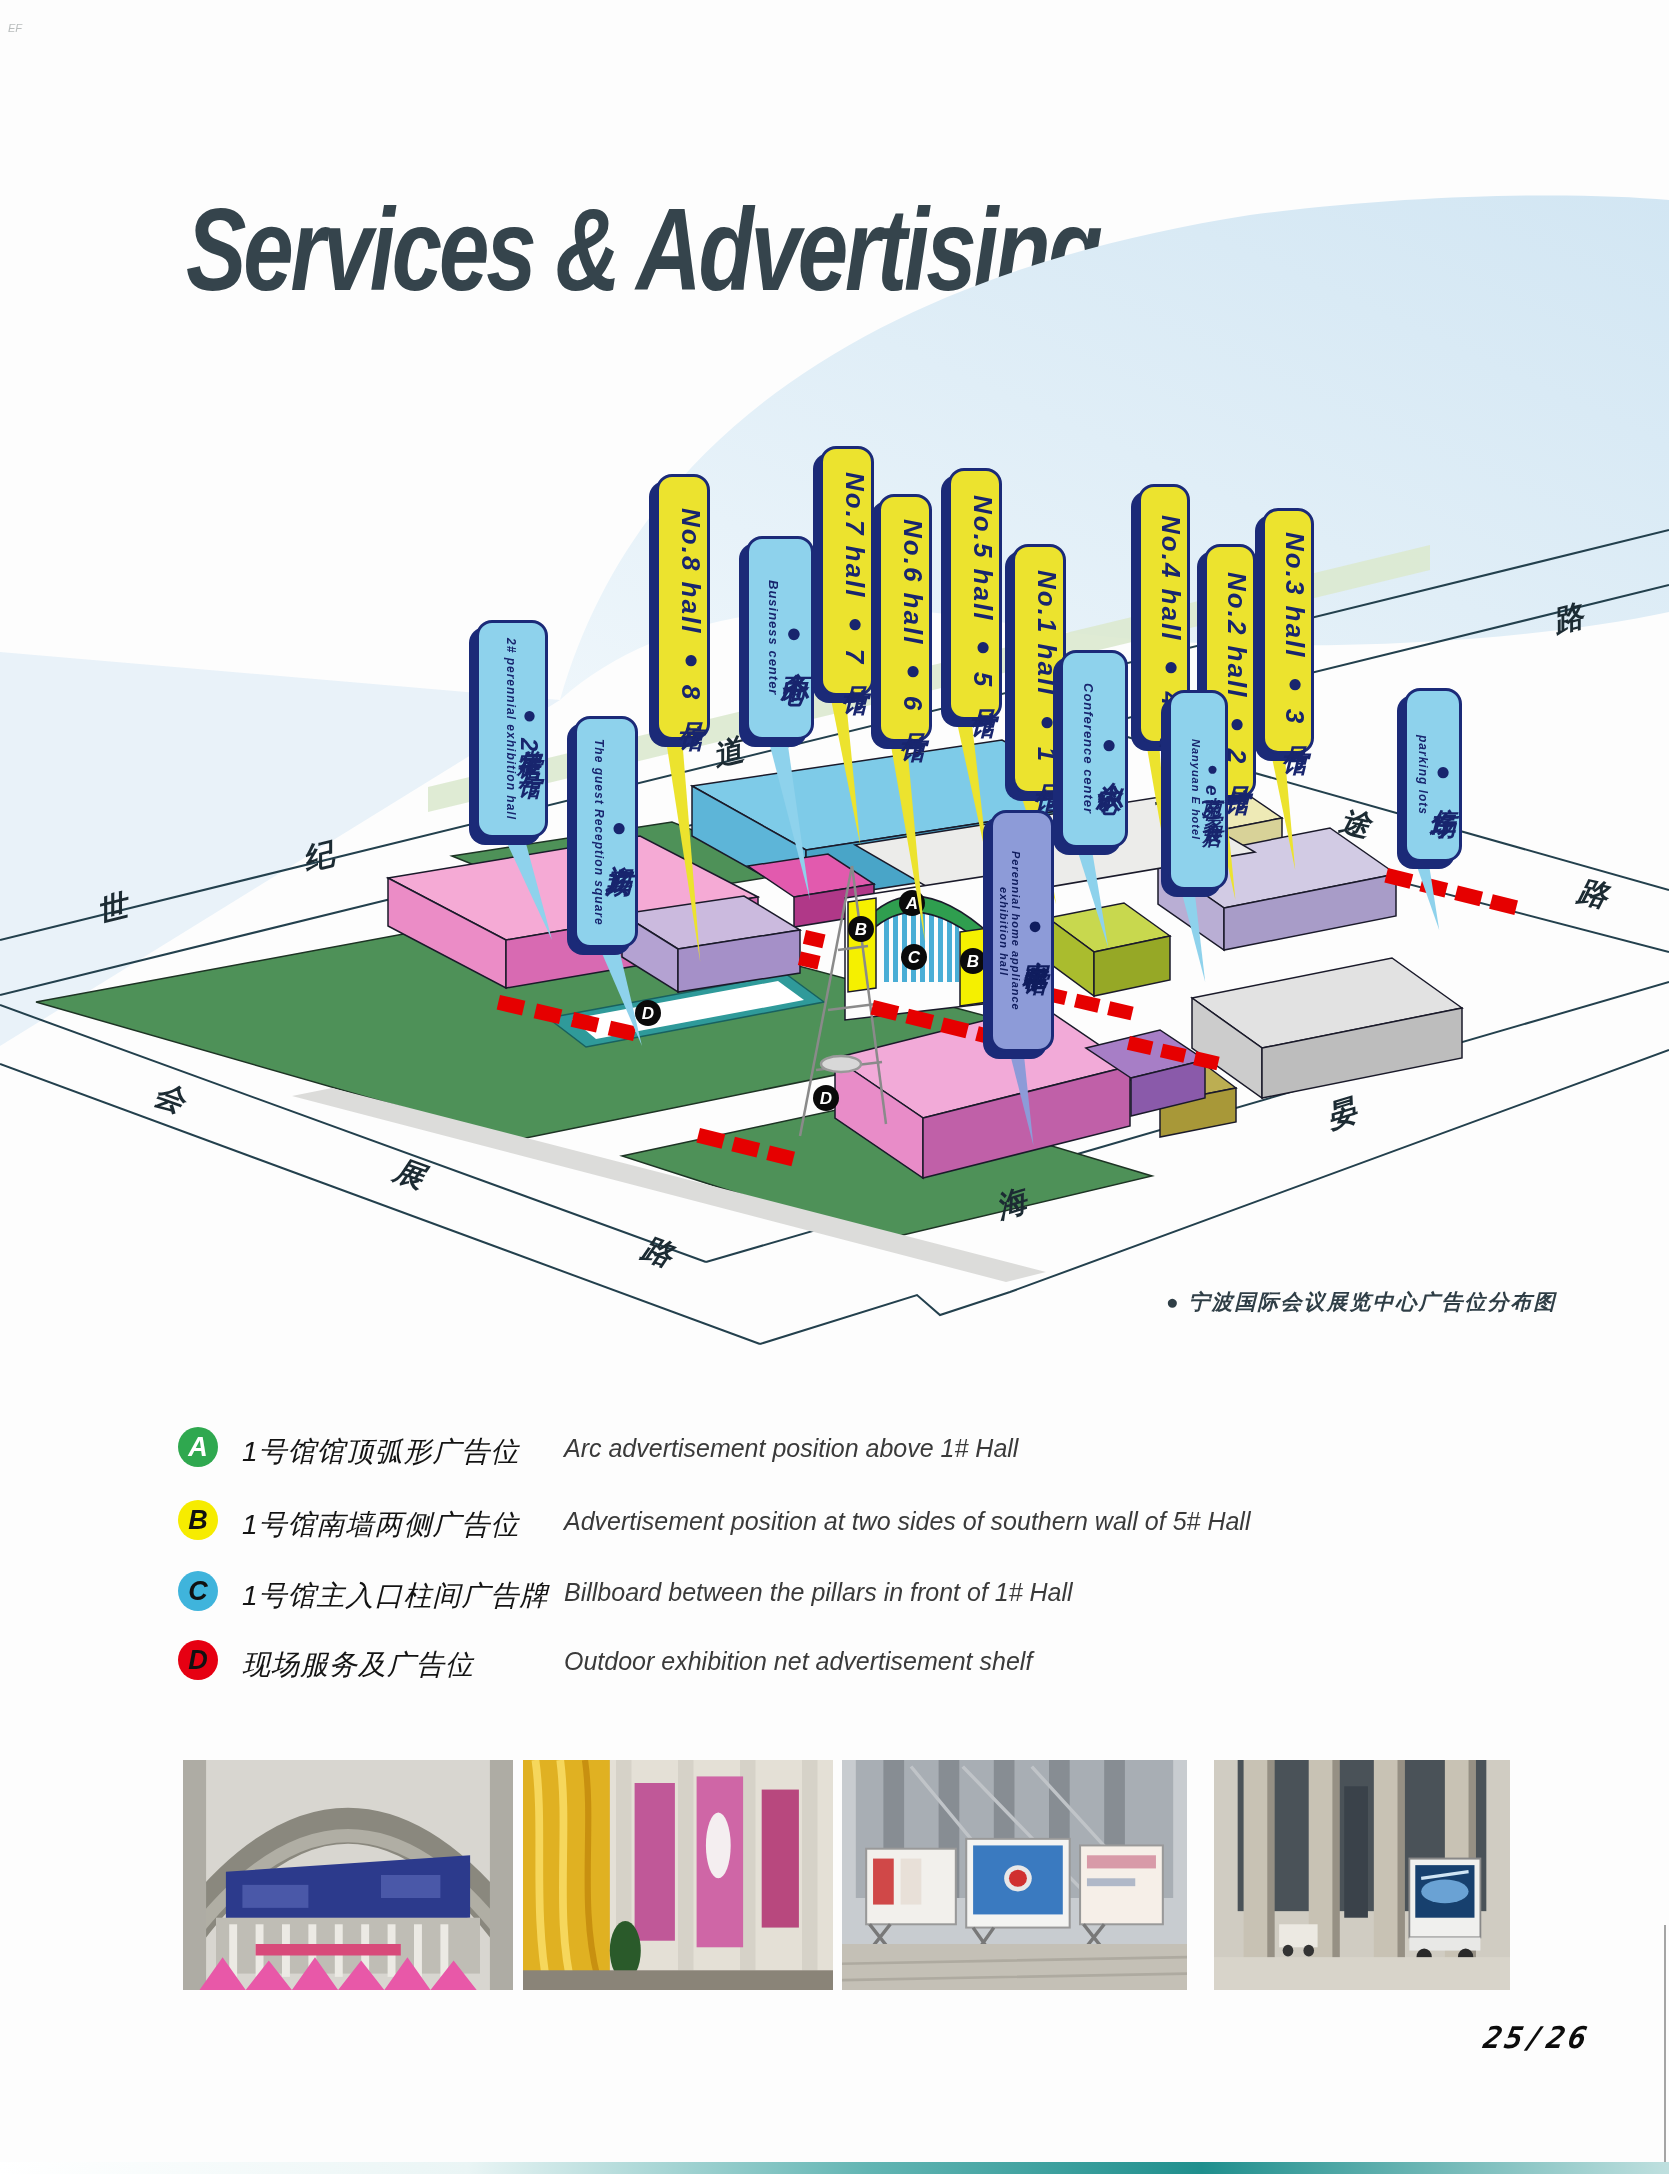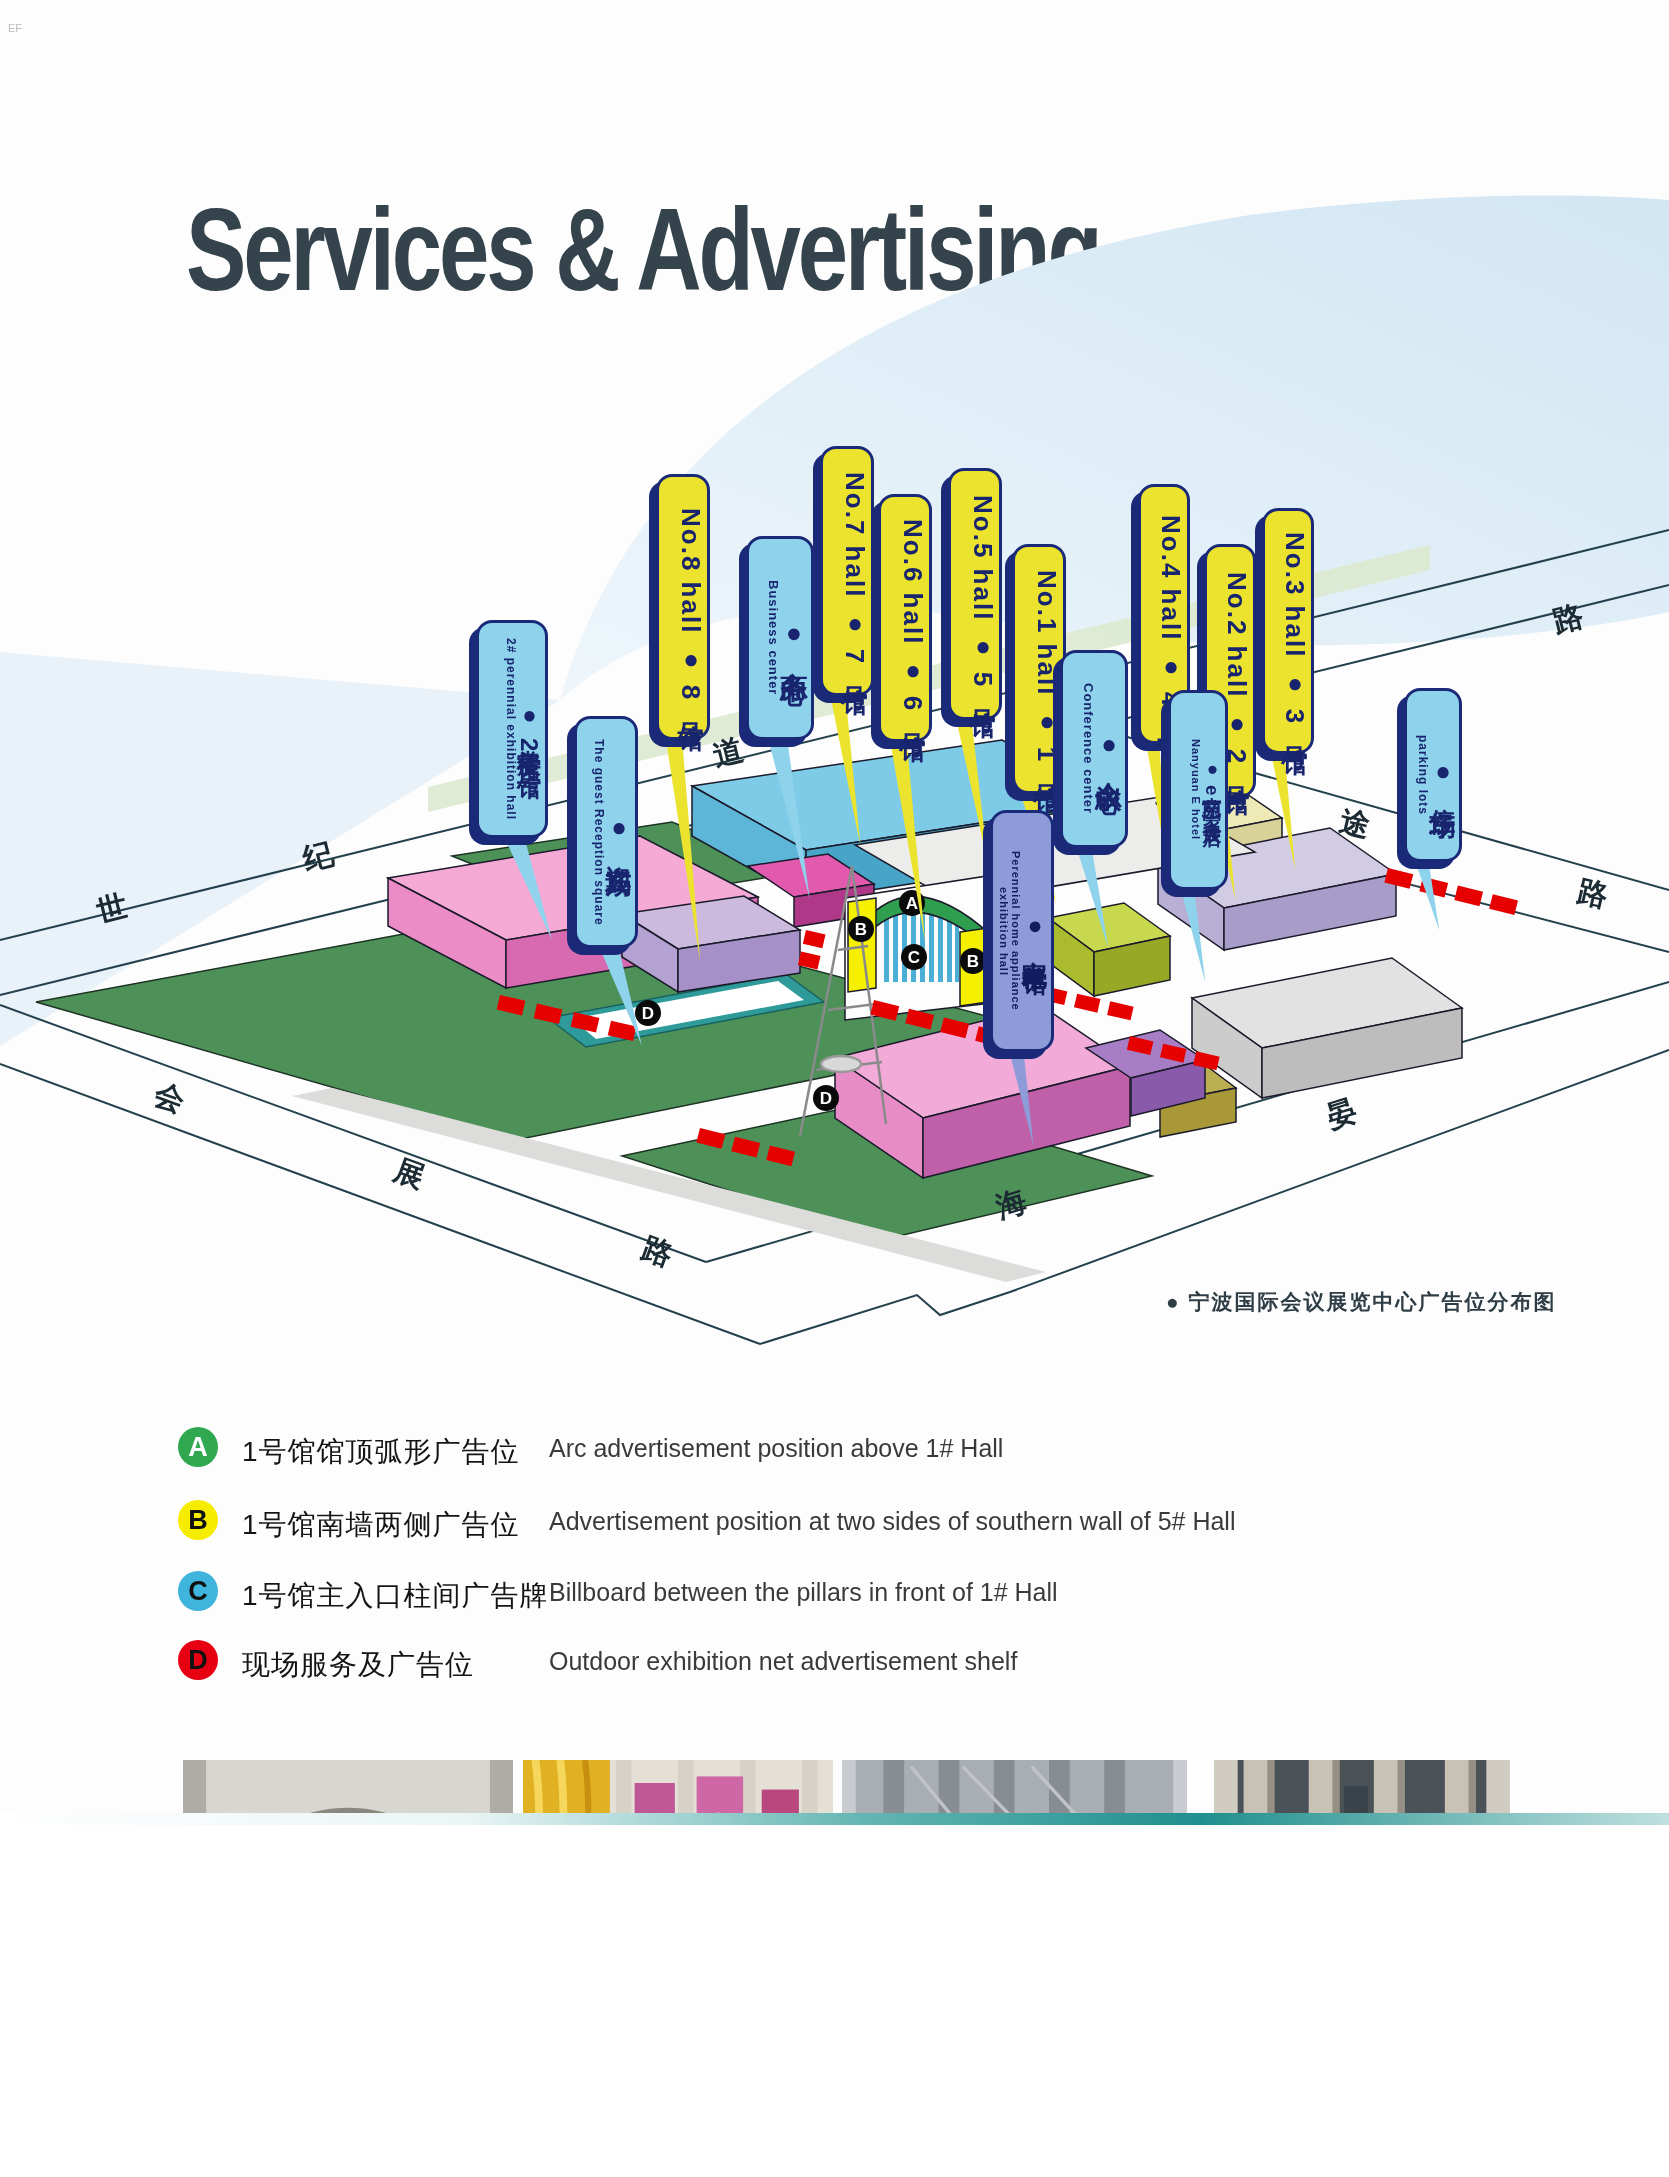--- a/index.html
+++ b/index.html
@@ -1,17 +1,17 @@
 <!DOCTYPE html>
 <html><head>
 <meta charset="utf-8">
 <style>
   html,body{margin:0;padding:0;background:#fff;}
-  #page{position:relative;width:1669px;height:1825px;background:#fdfdfd;overflow:hidden;
-        font-family:"Liberation Sans","DejaVu Sans",sans-serif;}
+  #page{position:relative;width:1669px;height:2174px;background:#fdfdfd;overflow:hidden;
+        font-family:"Liberation Sans","DejaVu Sans",sans-serif;font-style:italic;}
   .abs{position:absolute;}
   
   #corner-mark{left:8px;top:22px;font-size:11px;color:#b9bdbd;}
   #title-en{left:186px;top:192px;font-size:116px;line-height:1;font-weight:bold;color:#35444c;
             letter-spacing:-4px;transform:scaleX(.78);transform-origin:left top;white-space:nowrap;}
   #title-cn{left:190px;top:320px;font-size:49px;font-weight:bold;color:#35444c;letter-spacing:7px;white-space:nowrap;}
   
   #map-svg{left:0;top:0;width:1669px;height:2177px;}
   .street-char{font-size:30px;font-weight:600;fill:#1c2b33;}
   .marker-letter{font-size:17px;font-weight:bold;fill:#fff;text-anchor:middle;}
@@ -24,21 +24,21 @@
   .b-peri{background:#8d9bd8;color:#101d5e;}
   .bmain{display:block;font-weight:bold;text-align:center;letter-spacing:2px;line-height:1.05;}
   .bsub{display:block;font-weight:bold;text-align:center;letter-spacing:1px;line-height:1.1;}
   .tail{position:absolute;filter:drop-shadow(-3px 2px 0 #1b2a78);}
   
   #map-caption{left:1166px;top:1288px;font-size:21px;font-weight:600;color:#2f3e46;letter-spacing:2px;}
   .legend-row{position:absolute;left:178px;height:42px;}
   .legend-circle{position:absolute;left:0;top:0;width:40px;height:40px;border-radius:50%;
                  text-align:center;line-height:40px;font-size:27px;font-weight:bold;}
   .legend-cn{position:absolute;left:64px;top:6px;font-size:28px;color:#141414;letter-spacing:1px;white-space:nowrap;}
-  .legend-en{position:absolute;left:371px;top:7px;font-size:25px;color:#3a3a3a;white-space:nowrap;}
+  .legend-en{position:absolute;left:386px;top:7px;font-size:25px;color:#3a3a3a;white-space:nowrap;}
   
   .photo{position:absolute;top:1760px;height:230px;overflow:hidden;}
   .photo svg{width:100%;height:100%;display:block;}
   
   #page-number{left:1484px;top:2020px;font-size:30px;font-weight:bold;color:#0c0c0c;
                font-family:"DejaVu Sans Mono","Liberation Mono",monospace;
                letter-spacing:3px;transform:skewX(-10deg);}
   #edge-line{left:1664px;top:1925px;width:2px;height:252px;background:#777;opacity:.65;}
   #bottom-strip{left:0;bottom:0;width:100%;height:12px;
     background:linear-gradient(90deg,#ffffff 0%,#eaf5f5 28%,#62b5b3 52%,#1f8f8d 72%,#bfe0df 100%);}

